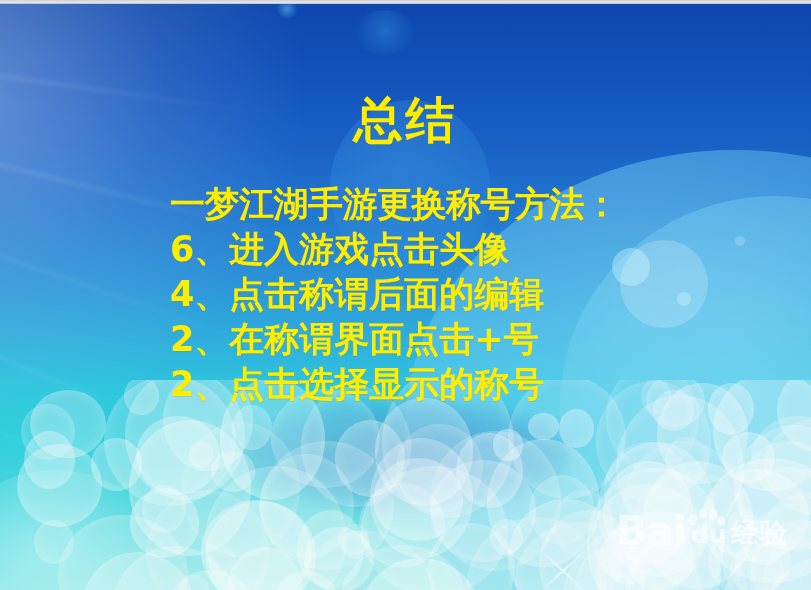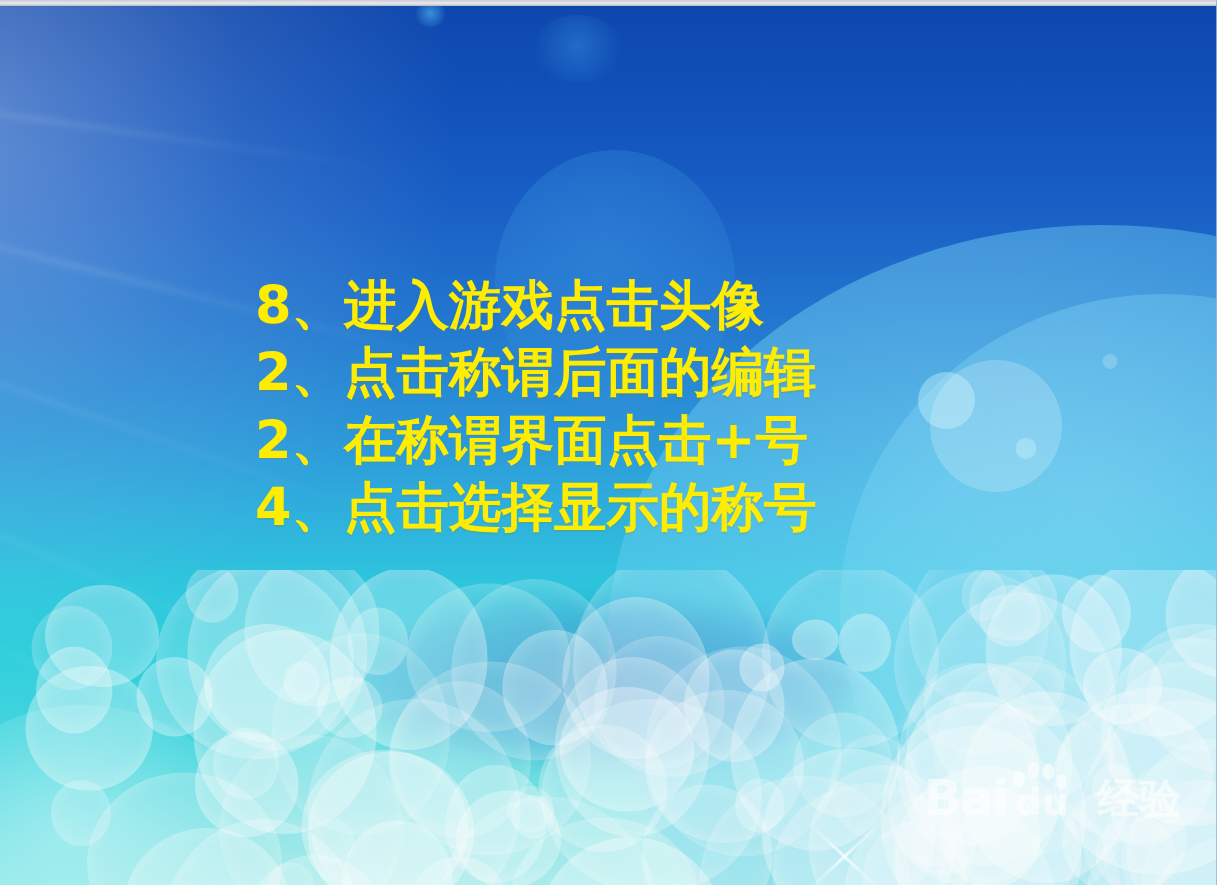--- a/index.html
+++ b/index.html
@@ -196,30 +196,30 @@
     opacity: .62;
     color: #ffffff;
     text-align: left;
   }
   .wm-row {
     display: flex;
     align-items: flex-end;
     height: 42px;
   }
   .wm-bai {
-    font-size: 33px;
+    font-size: 41px;
     font-weight: bold;
     line-height: 33px;
     letter-spacing: -1px;
     font-family: "DejaVu Sans", "Liberation Sans", sans-serif;
   }
   .wm-paw {
     position: relative;
     width: 40px; height: 40px;
-    margin: 0 16px 0 1px;
+    margin: 0 1px 0 1px;
   }
   .wm-du {
     font-size: 25px;
     font-weight: bold;
     line-height: 25px;
     position: absolute;
     left: 4px; bottom: 1px;
     font-family: "DejaVu Sans", "Liberation Sans", sans-serif;
   }
   .toe {
@@ -381,26 +381,28 @@
       <div class="b" style="left: 204.7px; top: 85.6px; width: 142.3px; height: 147px; background: rgba(255, 255, 255, 0.15);"></div>
       <div class="b" style="left: 179px; top: 195.3px; width: 29.7px; height: 27.7px; background: rgba(255, 255, 255, 0.09);"></div>
       <div class="b" style="left: 701.5px; top: 77.6px; width: 140.4px; height: 125.1px; background: rgba(255, 255, 255, 0.275);"></div>
       <div class="b" style="left: 528.7px; top: 95.2px; width: 66.5px; height: 70px; background: rgba(255, 255, 255, 0.13);"></div>
       <div class="b" style="left: 603.2px; top: 80.8px; width: 89.6px; height: 103.6px; background: rgba(255, 255, 255, 0.286);"></div>
       <div class="b" style="left: 382.2px; top: -12.2px; width: 131.8px; height: 149.8px; background: rgba(255, 255, 255, 0.157);"></div>
     </div>
 
   <div class="sparkle"></div>
 
+  <div class="slide-title">总结</div>
 
   <div class="body-block">
-    <div class="body-line">8、进入游戏点击头像</div>
-    <div class="body-line">2、点击称谓后面的编辑</div>
+    <div class="body-line head">一梦江湖手游更换称号方法：</div>
+    <div class="body-line">6、进入游戏点击头像</div>
+    <div class="body-line">4、点击称谓后面的编辑</div>
     <div class="body-line">2、在称谓界面点击+号</div>
-    <div class="body-line">4、点击选择显示的称号</div>
+    <div class="body-line">2、点击选择显示的称号</div>
   </div>
 
   <div class="watermark">
     <div class="wm-row">
       <span class="wm-bai">Bai</span>
       <span class="wm-paw">
         <span class="toe" style="left:2px;top:6px;width:8px;height:11px;"></span>
         <span class="toe" style="left:12px;top:0px;width:8px;height:11px;"></span>
         <span class="toe" style="left:22px;top:1px;width:8px;height:11px;"></span>
         <span class="toe" style="left:31px;top:8px;width:7px;height:10px;"></span>

